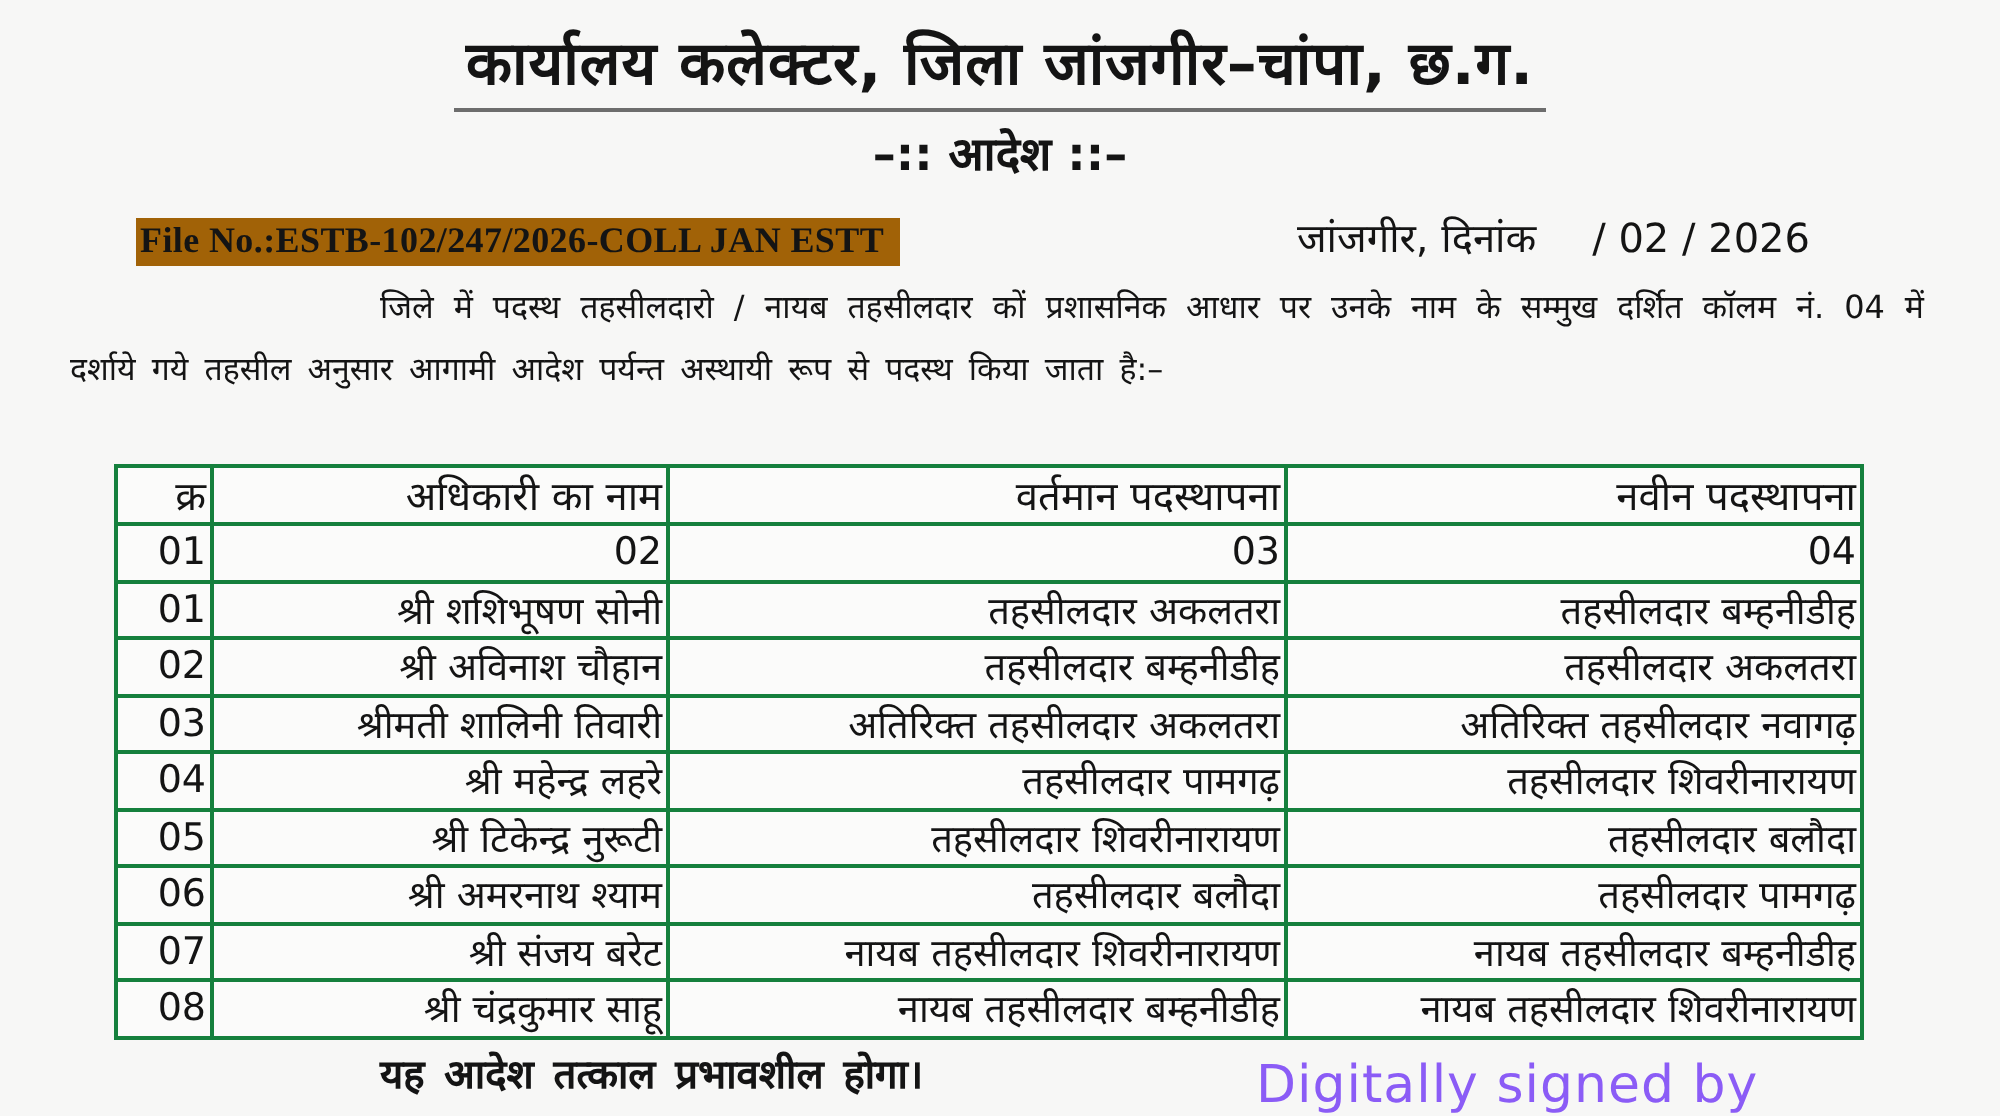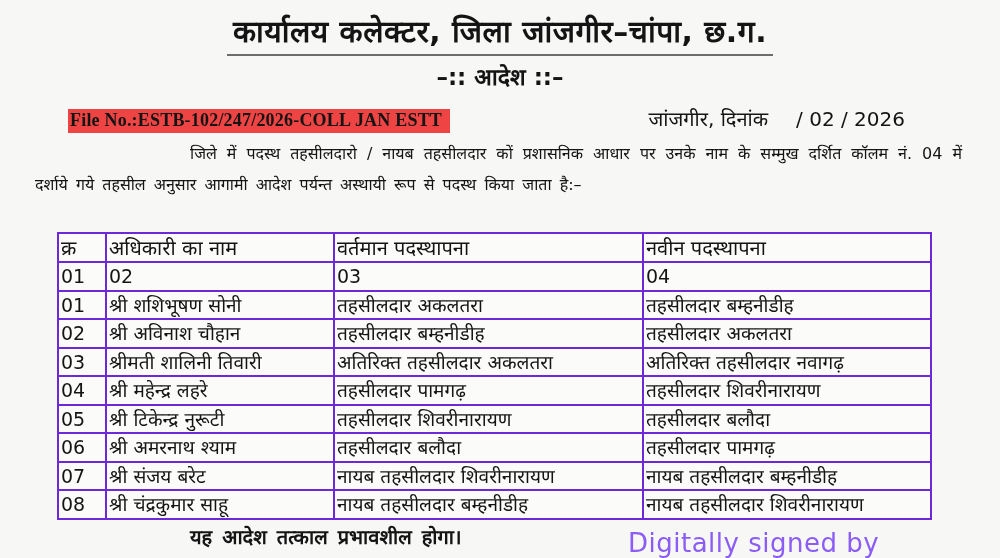--- a/index.html
+++ b/index.html
@@ -45,21 +45,21 @@
     left: 68px;
     right: 95px;
     display: flex;
     justify-content: space-between;
     align-items: baseline;
   }
   .file-no {
     font-family: "Liberation Serif", serif;
     font-weight: bold;
     font-size: 18px;
-    background: #ef4444;
+    background: #a16207;
     padding: 1px 8px 2px 2px;
     letter-spacing: 0.2px;
   }
   .place-date {
     font-size: 20px;
     display: flex;
     align-items: center;
   }
   .place-label { margin-right: 28px; }
   .para {
@@ -77,22 +77,22 @@
     position: absolute;
     top: 232px;
     left: 57px;
     width: 873px;
     border-collapse: collapse;
     table-layout: fixed;
     background: #fbfbfa;
   }
   table.order-table th,
   table.order-table td {
-    border: 2px solid #6d28d9;
-    text-align: left;
+    border: 2px solid #15803d;
+    text-align: right;
     font-size: 19px;
     font-weight: normal;
     height: 26.5px;
     padding: 0 2px;
     overflow: hidden;
     white-space: nowrap;
   }
   table.order-table th { font-size: 20px; }
   .col-sn  { width: 48px; }
   .col-nm  { width: 228px; }

